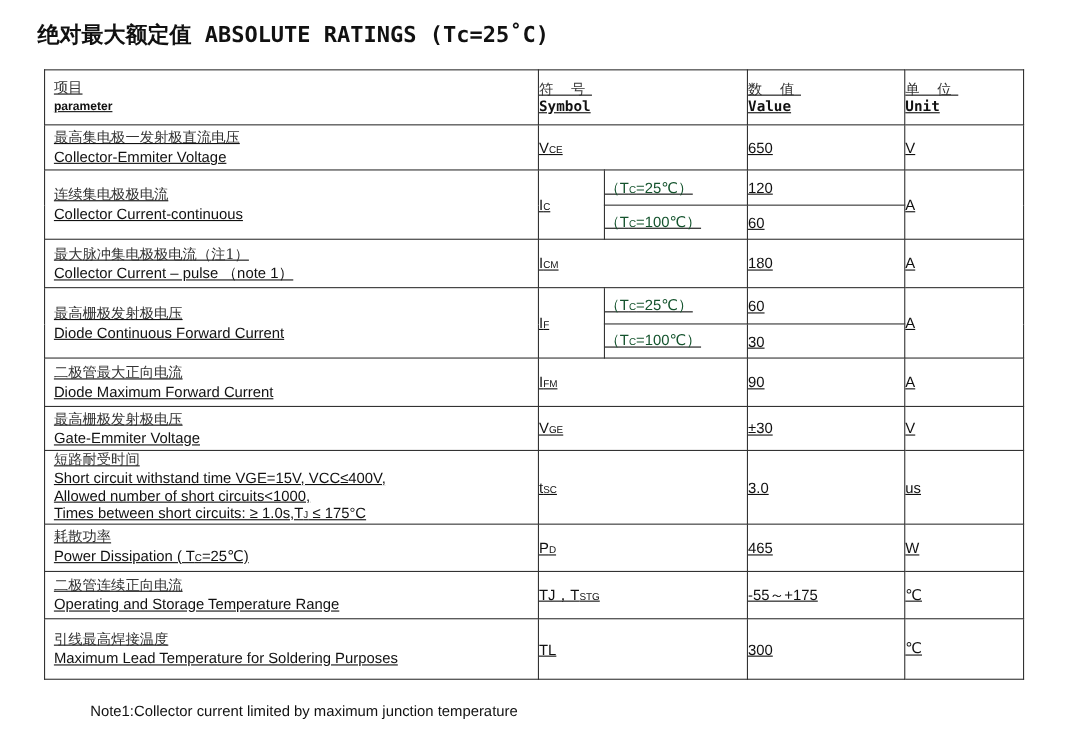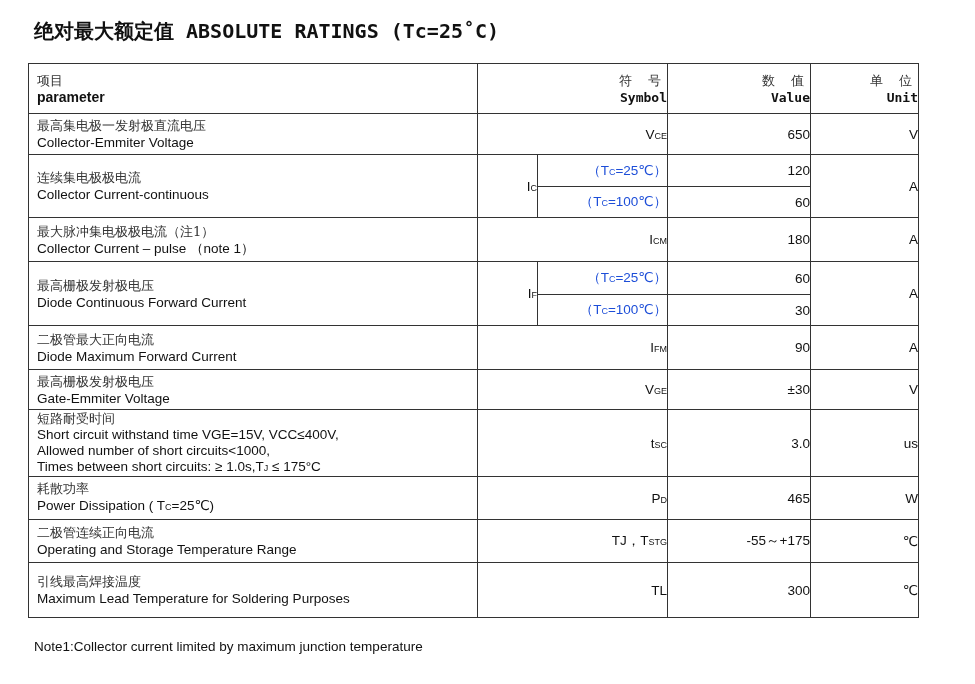--- a/index.html
+++ b/index.html
@@ -1,34 +1,34 @@
 <!DOCTYPE html>
 <html><head>
 <meta charset="utf-8">
 <style>
   html, body { margin: 0; padding: 0; background: #ffffff; }
   body { width: 975px; height: 684px; position: relative; overflow: hidden;
          font-family: "Liberation Sans", "DejaVu Sans", sans-serif; color: #111; }
   .title { position: absolute; left: 34px; top: 18px; font-size: 20px; font-weight: bold;
            font-family: "DejaVu Sans Mono", "Liberation Mono", monospace; letter-spacing: 0px; color:#111; }
-  table.ratings { position: absolute; left: 28px; top: 63px; width: 890px;
-                  border-collapse: collapse; table-layout: fixed; }
+  table.ratings { position: absolute; left: 40px; top: 63px; width: 890px;
+                  border-collapse: collapse; table-layout: fixed; text-decoration: underline; }
   table.ratings td, table.ratings th { border: 1.5px solid #333; padding: 0; font-size: 13.5px; font-weight: normal; }
   .param { text-align: left; vertical-align: middle; padding-left: 8px !important; line-height: 17px; }
   .param .cn { color: #333; font-family: "DejaVu Serif", "Liberation Serif", serif; font-size: 13px; display:block; }
   .param .en { display:block; }
-  .center { text-align: right; vertical-align: middle; }
+  .center { text-align: left; vertical-align: middle; }
   .hdr .cn { display:block; font-family: "DejaVu Serif", serif; font-size: 13px; color:#333; letter-spacing: 6px; }
   .hdr .en { display:block; font-family: "DejaVu Sans Mono", monospace; font-weight: bold; font-size: 13px; }
-  .hdr-param .en { font-weight: bold; font-size: 14px; }
+  .hdr-param .en { font-weight: bold; font-size: 11px; }
   sub { font-size: 9px; vertical-align: baseline; position: relative; top: 0px; }
-  .cond { color: #1d4ed8; font-size: 13px; }
+  .cond { color: #14532d; font-size: 13px; }
   .notes { position: absolute; left: 34px; top: 638px; font-size: 13.5px; line-height: 18px; }
   .notes .cn { font-family: "DejaVu Serif", serif; font-size: 13px; color: #333; display:block; }
-  .notes .en { display:block; }
+  .notes .en { display:block;margin-left:48px; }
 </style>
 </head>
 <body>
 
 <div class="title">绝对最大额定值 ABSOLUTE RATINGS (Tc=25˚C)</div>
 
 <table class="ratings">
   <colgroup>
     <col style="width:449px">
       <col style="width:60px">

